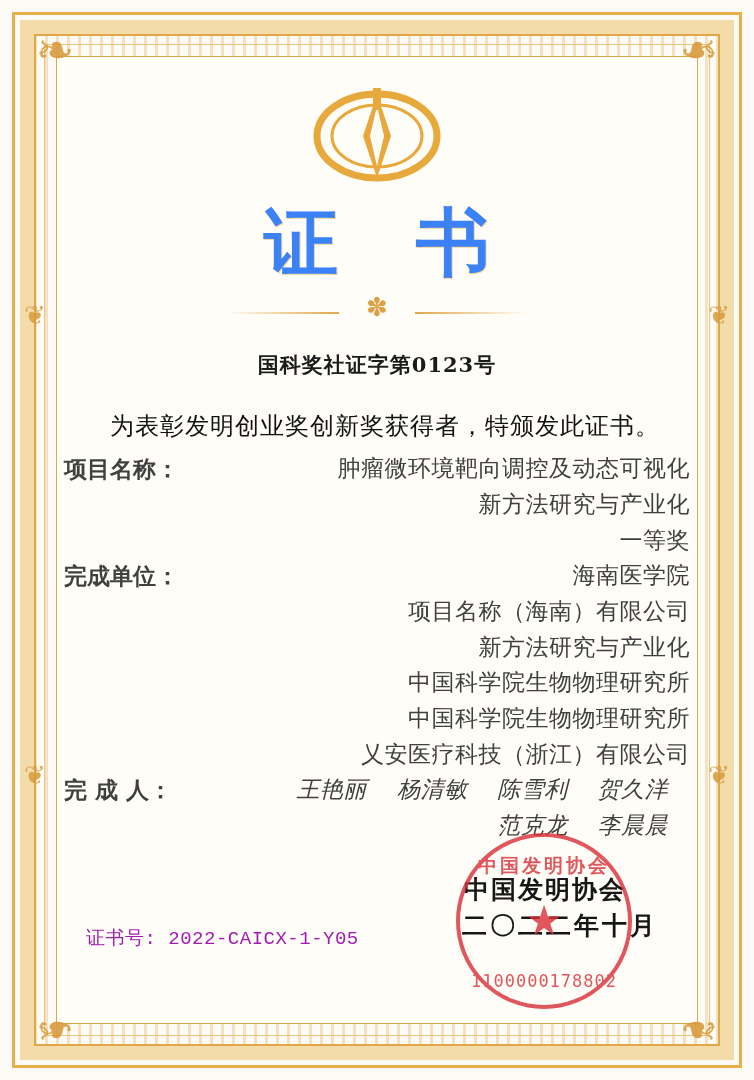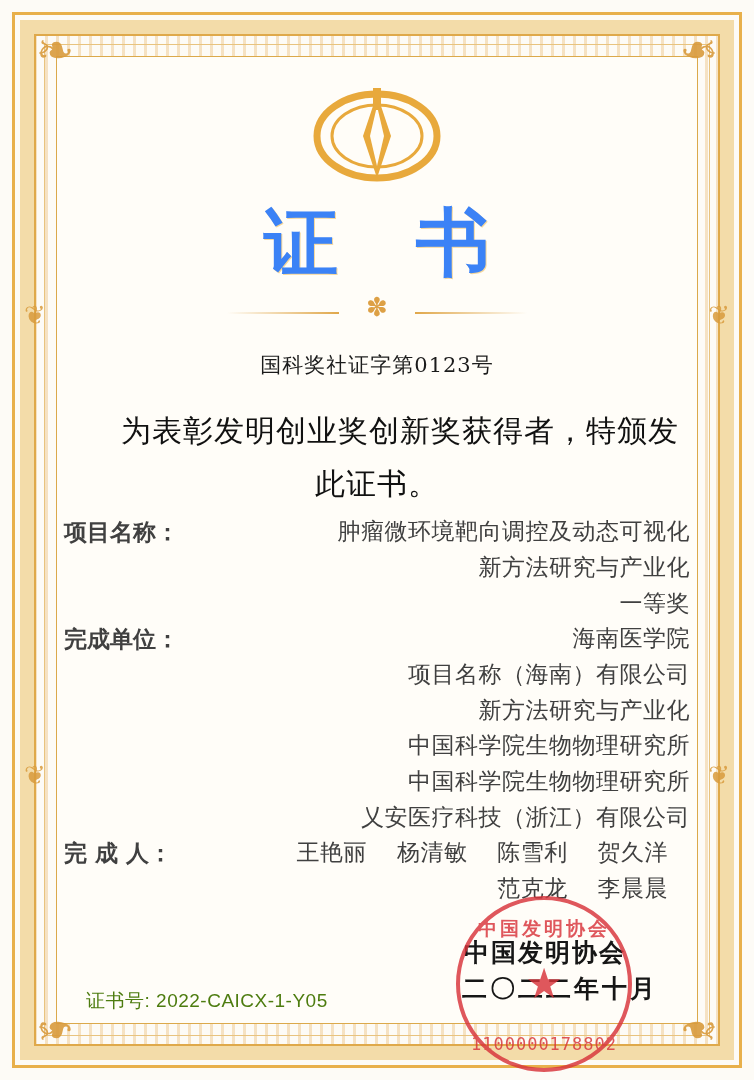--- a/index.html
+++ b/index.html
@@ -136,35 +136,34 @@
     top: -6px;
     color: #dda045;
     font-size: 26px;
     line-height: 26px;
   }
 
   .cert-no {
     margin-top: 28px;
     text-align: center;
     font-size: 21px;
-    font-weight: normal;
+    font-weight: bold;
     color: #1b1b1b;
     letter-spacing: 1px;
     font-family: "DejaVu Serif", serif;
   }
 
   .citation {
     margin-top: 26px;
-    font-size: 30px;
+    font-size: 24px;
     line-height: 1.75;
     color: #111;
     font-family: "DejaVu Serif", serif;
     text-indent: 46px;
     letter-spacing: 1px;
-    text-align: center;
   }
 
   .fields {
     margin-top: 4px;
     font-family: "DejaVu Serif", serif;
     color: #404040;
   }
   .field-row {
     display: flex;
     align-items: flex-start;
@@ -178,21 +177,21 @@
     letter-spacing: 0px;
     white-space: nowrap;
   }
   .field-value {
     flex: 1 1 auto;
     letter-spacing: 0.5px;
     text-align: right;
   }
   .value-block div { line-height: 1.55; }
 
-  .names .nm { margin-right: 22px; }
+  .names .nm { margin-right: 22px; font-style: italic; }
 
   
   .sign-area {
     position: relative;
     height: 140px;
     margin-top: 2px;
   }
   .seal {
     position: absolute;
     left: 392px;
@@ -248,22 +247,22 @@
     font-weight: bold;
     color: #161616;
     letter-spacing: 3px;
     font-family: "DejaVu Serif", serif;
   }
   .serial {
     position: absolute;
     left: 22px;
     top: 80px;
     font-size: 19px;
-    color: #4d7c0f;
-    font-family: Liberation Sans, sans-serif;
+    color: #a21caf;
+    font-family: Liberation Mono, monospace;
     letter-spacing: 0.5px;
   }
 </style>
 </head>
 <body>
 
 <div class="certificate">
 
   <div class="frame-outer"></div>
   <div class="frame-band"></div>

